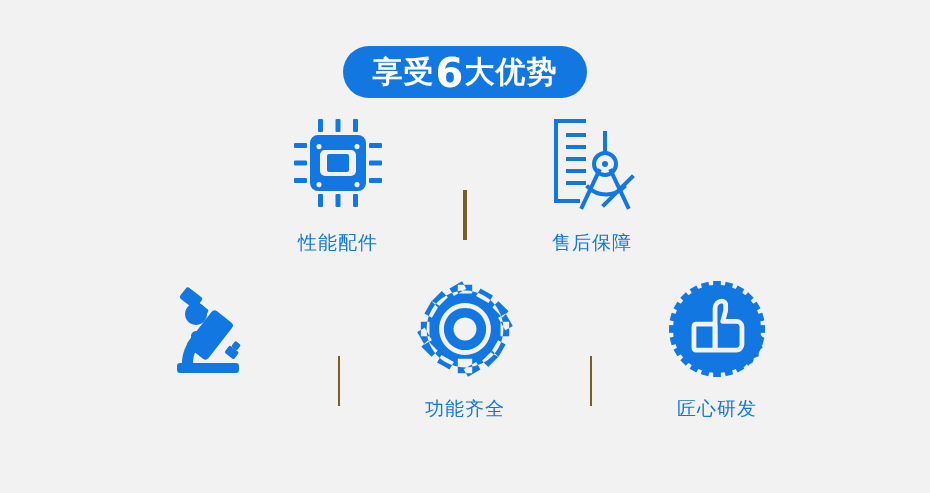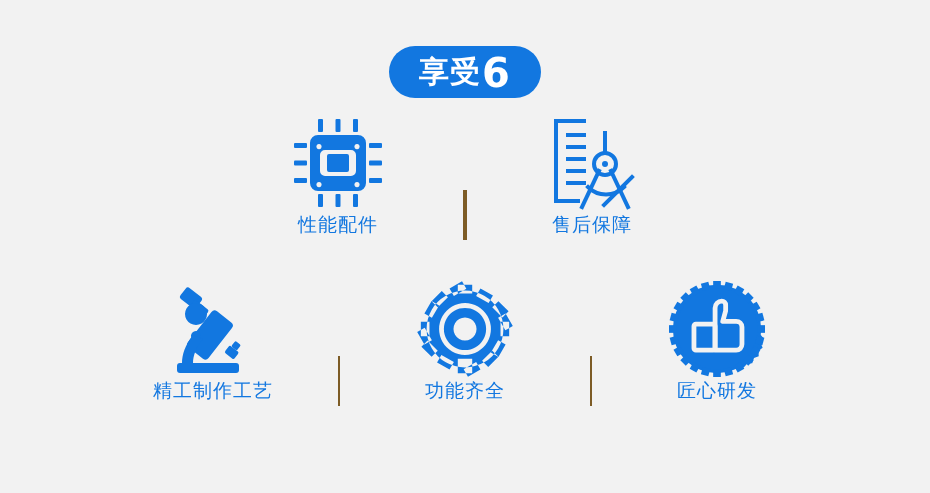--- a/index.html
+++ b/index.html
@@ -81,21 +81,21 @@
     align-items: center;
     justify-content: flex-start;
   }
   .icon-box {
     height: 102px;
     display: flex;
     align-items: center;
     justify-content: center;
   }
   .cell-label {
-    margin-top: 1px;
+    margin-top: 19px;
     color: #1277e0;
     font-size: 19px;
     font-weight: normal;
     letter-spacing: 1px;
     line-height: 1;
     white-space: nowrap;
   }
   .divider {
     width: 2px;
     height: 50px;
@@ -108,20 +108,21 @@
 </style>
 </head>
 <body>
 
 <div class="page">
 
   <div class="header-wrap">
     <div class="header-pill">
       <span class="t">享受</span>
       <span class="num">6</span>
+      <span class="t">大优势</span>
     </div>
   </div>
 
   <div class="grid">
 
     <div class="row">
 
       <div class="cell">
         <div class="icon-box">
           <svg width="100" height="100" viewBox="0 0 100 100" aria-hidden="true">
@@ -213,21 +214,20 @@
               <rect x="70" y="63" width="7" height="7" rx="1.5" transform="rotate(38 73 66)"></rect>
 
               <path fill-rule="evenodd" d="M33,46 a11,11 0 1 1 0.01,0 z M33,52 a5,5 0 1 0 0.01,0 z"></path>
 
               <path d="M30,56 C22,66 19,76 19,84 h11 c0,-7 3,-16 10,-24 z"></path>
 
               <rect x="14" y="84" width="62" height="10" rx="3"></rect>
             </g>
           </svg>
         </div>
-        <div class="cell-label">精工制作工艺</div>
       </div>
 
       <div class="divider"></div>
 
       <div class="cell">
         <div class="icon-box">
           <svg width="96" height="96" viewBox="-50 -50 100 100" aria-hidden="true">
             <g fill="#1277e0">
               <path fill-rule="evenodd" d="
                 M -7.5 -46 h 15 v 9 h -15 z

